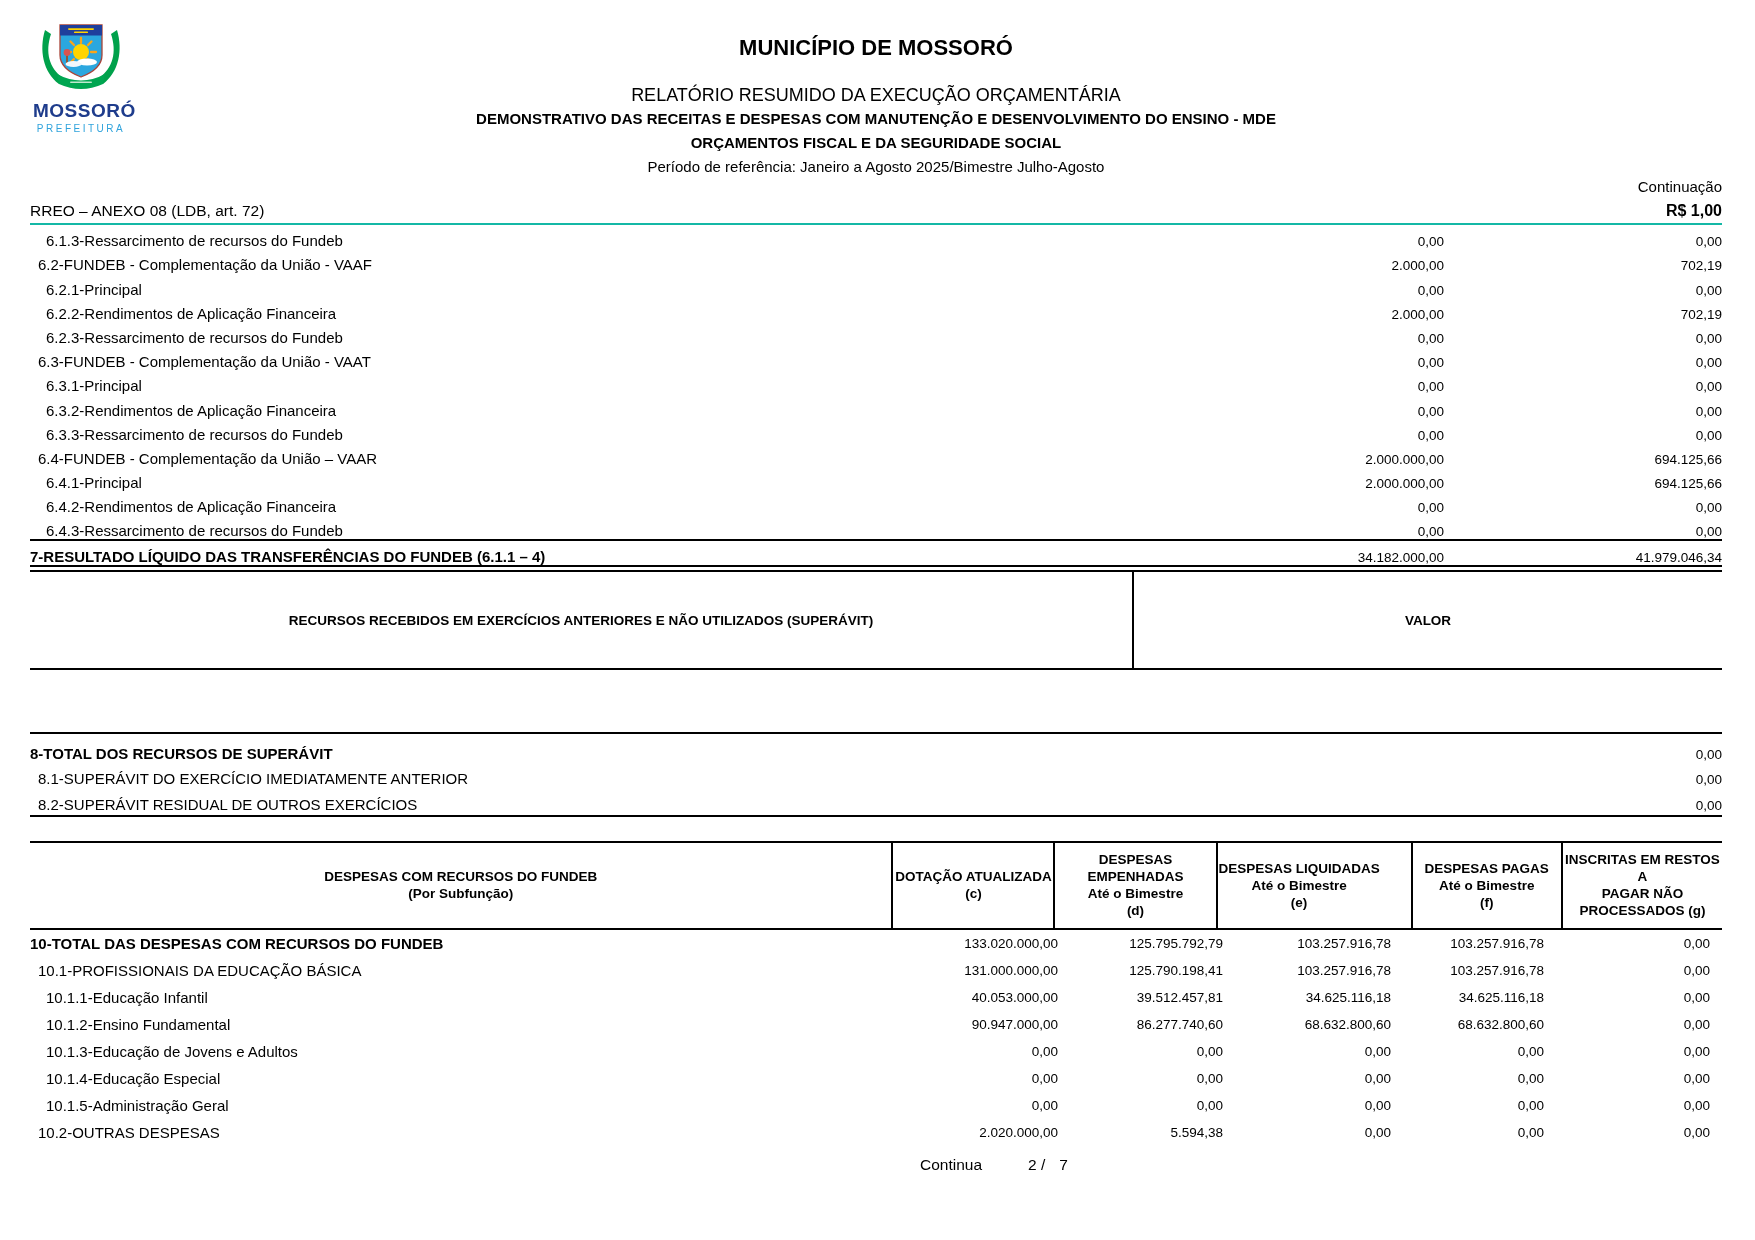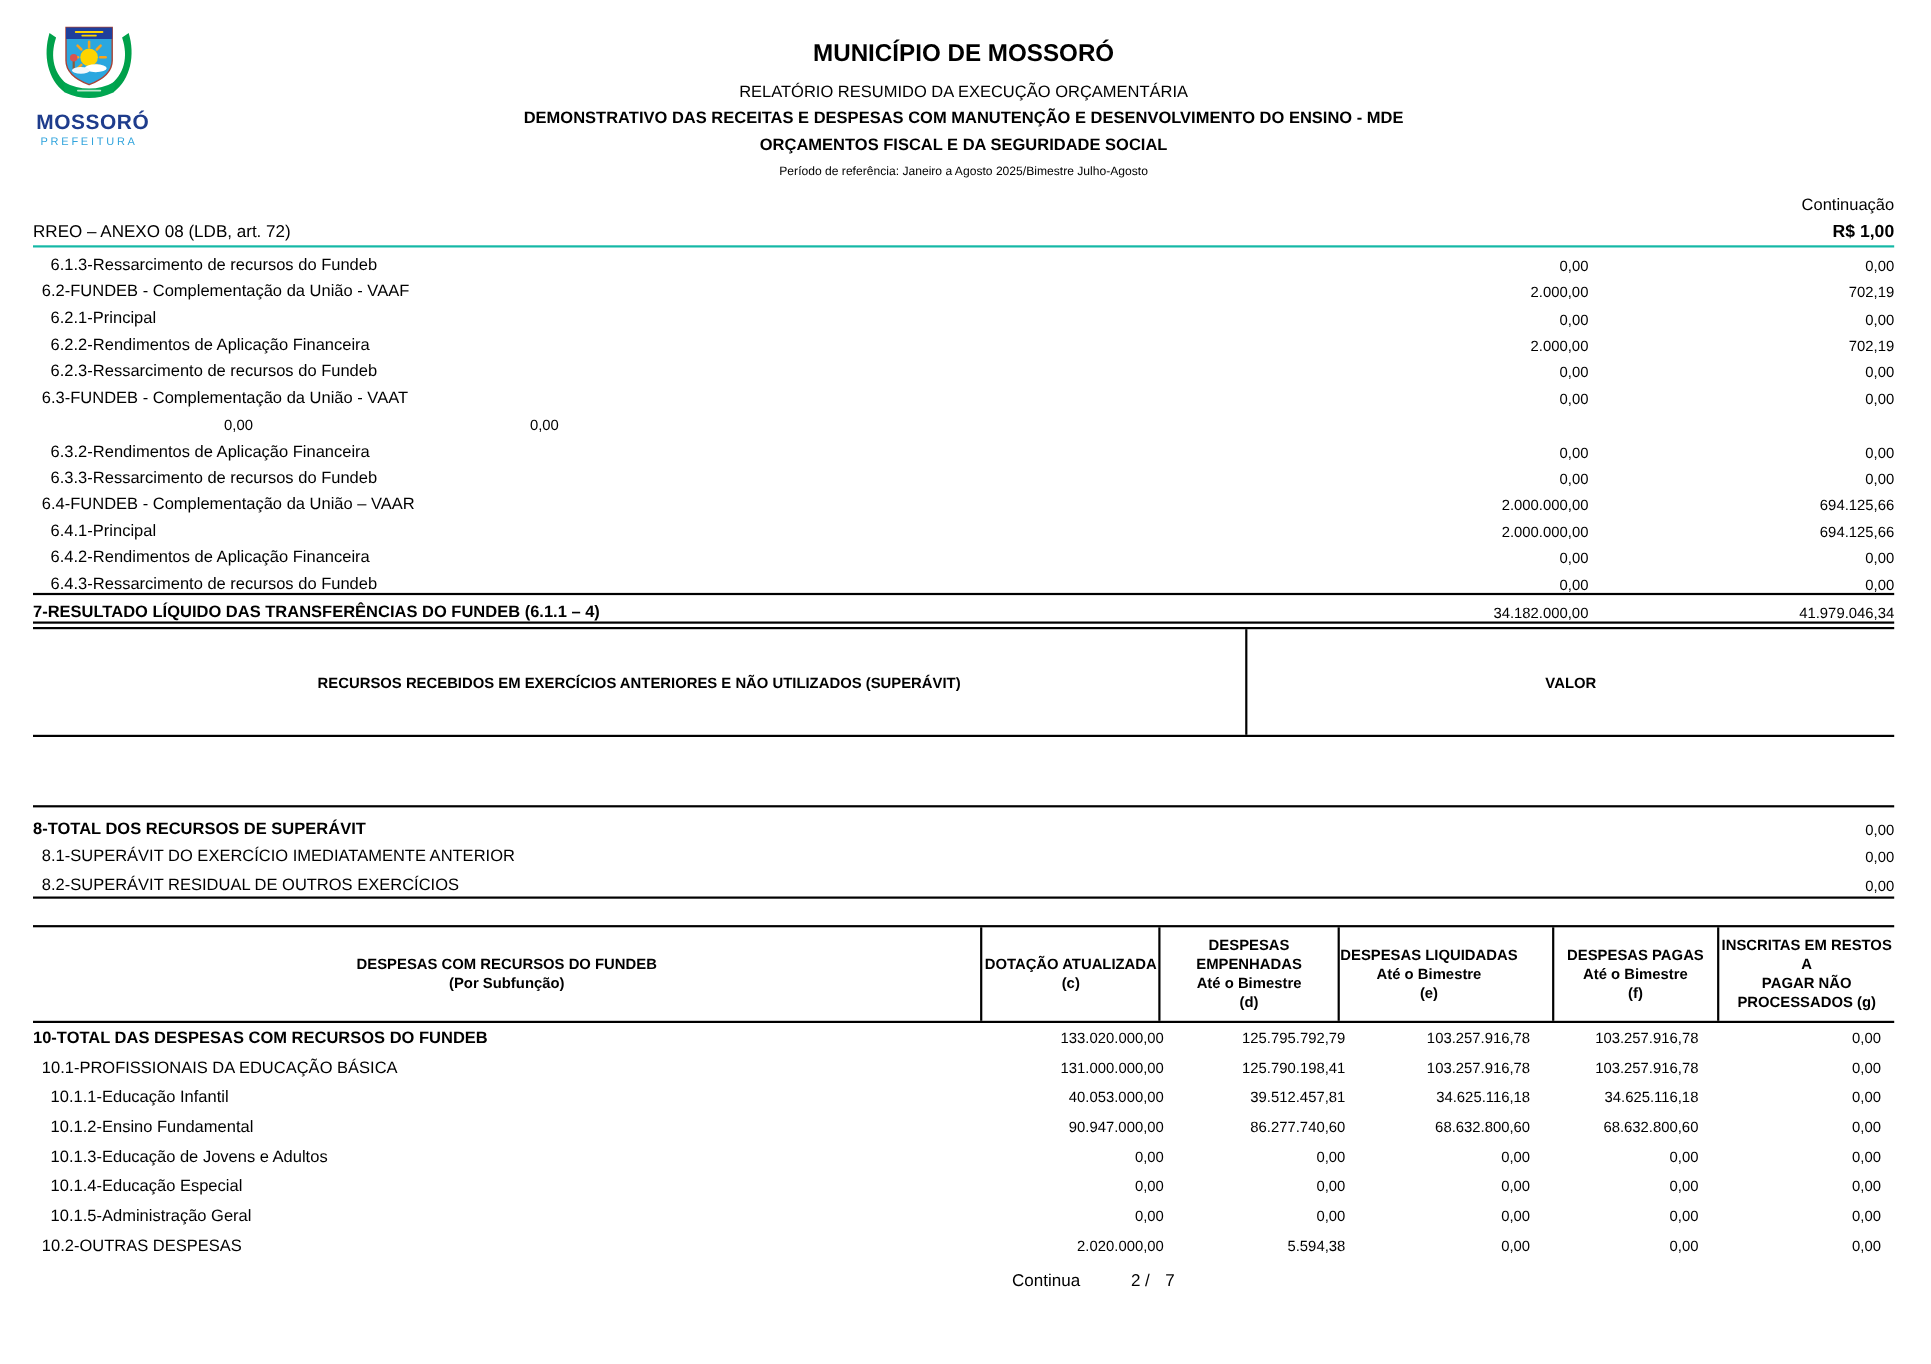--- a/index.html
+++ b/index.html
@@ -11,24 +11,24 @@
   }
   .content { position:absolute; left:30px; top:0; width:1692px; }
 
   
   .hdr { position:relative; height:170px; }
   .logo { position:absolute; left:3px; top:22px; width:96px; text-align:center; }
   .logo-title { font-weight:bold; font-size:19px; color:#1E3C8C; letter-spacing:.5px; margin-top:2px; }
   .logo-subtitle { font-size:10px; color:#2FA3DC; letter-spacing:2.5px; margin-top:1px; }
   .titles { text-align:center; padding-top:36px; }
   .t-muni { font-size:22px; font-weight:bold; line-height:24px; }
-  .t-rel  { font-size:15px; line-height:18px; margin-top:15px; }
+  .t-rel  { font-size:18px; line-height:18px; margin-top:26px; }
   .t-demo { font-size:15px; font-weight:bold; line-height:18px; margin-top:6px; }
   .t-orc  { font-size:15px; font-weight:bold; line-height:18px; margin-top:6px; }
-  .t-per  { font-size:11px; line-height:18px; margin-top:6px; }
+  .t-per  { font-size:15px; line-height:18px; margin-top:6px; }
 
   .continuation { text-align:right; font-size:15px; height:18px; margin-top:8px; }
   .anexo-row { display:flex; justify-content:space-between; align-items:flex-end;
                padding-bottom:3px; border-bottom:2px solid #14b8a6; margin-top:6px; }
   .anexo-label { font-size:15.5px; }
   .currency { font-size:16px; font-weight:bold; }
 
   
   .row { display:flex; align-items:flex-end; height:24.2px; }
   .row .lbl { flex:1; font-size:15px; white-space:nowrap; }
@@ -156,20 +156,21 @@
         <span class="lbl">6.2.3-Ressarcimento de recursos do Fundeb</span>
         <span class="v1">0,00</span>
         <span class="v2">0,00</span>
       </div>
     <div class="row lv2">
         <span class="lbl">6.3-FUNDEB - Complementação da União - VAAT</span>
         <span class="v1">0,00</span>
         <span class="v2">0,00</span>
       </div>
     <div class="row lv3">
+        <span class="lbl">6.3.1-Principal</span>
         <span class="v1">0,00</span>
         <span class="v2">0,00</span>
       </div>
     <div class="row lv3">
         <span class="lbl">6.3.2-Rendimentos de Aplicação Financeira</span>
         <span class="v1">0,00</span>
         <span class="v2">0,00</span>
       </div>
     <div class="row lv3">
         <span class="lbl">6.3.3-Ressarcimento de recursos do Fundeb</span>

